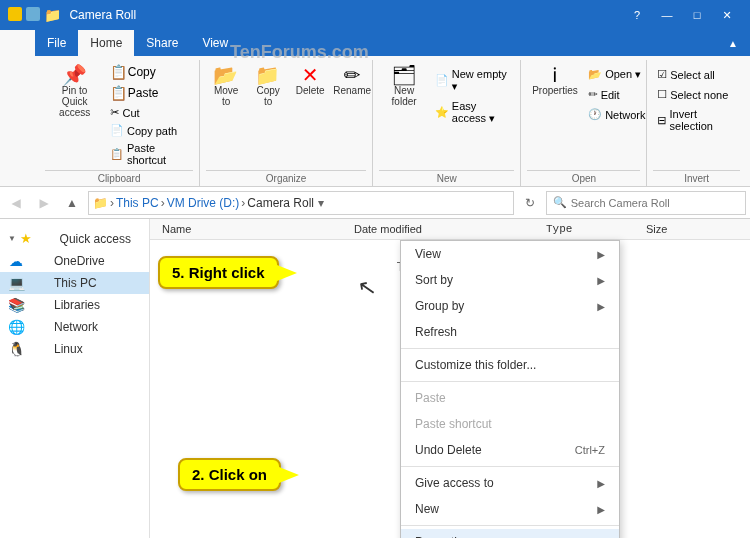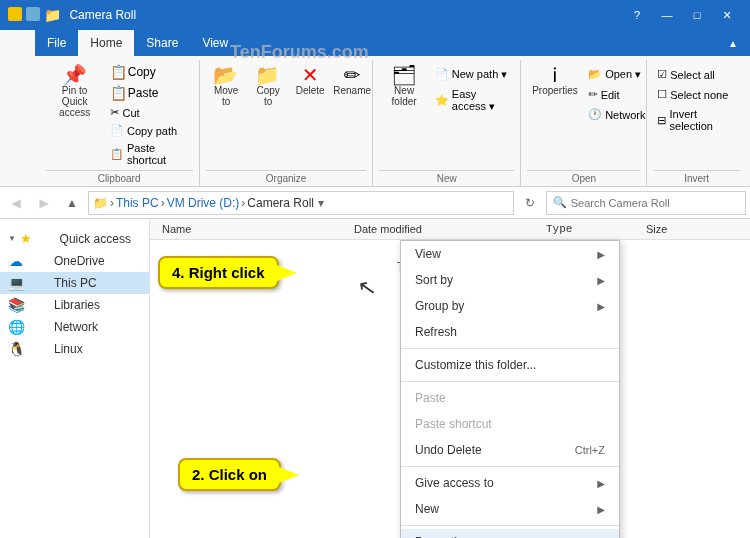--- a/index.html
+++ b/index.html
@@ -184,21 +184,21 @@
 
     <div class="ribbon-group">
       <div class="ribbon-group-btns">
         <div class="ribbon-btn" style="min-width:50px;">
           <span class="ribbon-btn-icon">🗂</span>
           <span class="ribbon-btn-label">New<br>folder</span>
         </div>
         <div style="display:flex;flex-direction:column;gap:3px;padding-top:4px;">
           <div class="ribbon-small-btn">
             <span>📄</span>
-            <span>New path ▾</span>
+            <span>New empty ▾</span>
           </div>
           <div class="ribbon-small-btn">
             <span>⭐</span>
             <span>Easy access ▾</span>
           </div>
         </div>
       </div>
       <div class="ribbon-group-label">New</div>
     </div>
 
@@ -354,21 +354,21 @@
       <span>New</span>
       <span class="ctx-arrow">▶</span>
     </div>
     <div class="ctx-separator"></div>
     <div class="ctx-item highlighted">
       <span>Properties</span>
     </div>
   </div>
 
   <div class="annotation-bubble bubble1">
-    <span>4. Right click</span>
+    <span>5. Right click</span>
   </div>
 
   <div class="cursor-arrow">↖</div>
 
   <div class="annotation-bubble bubble2">
     <span>2. Click on</span>
   </div>
 </div>
 
 </body></html>

